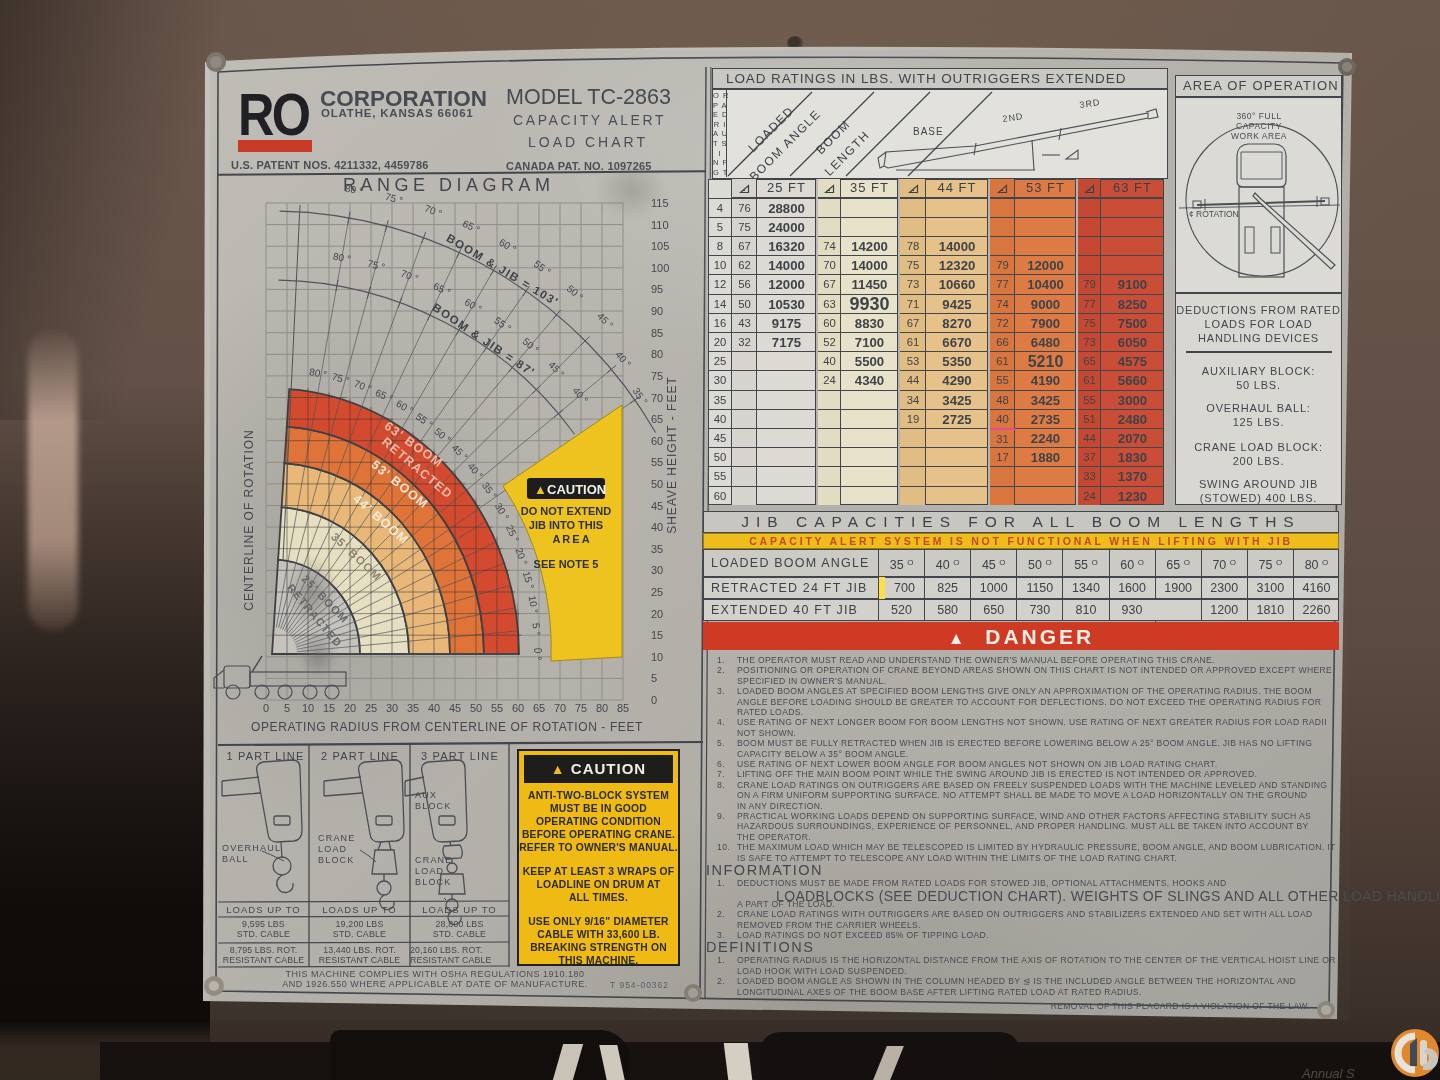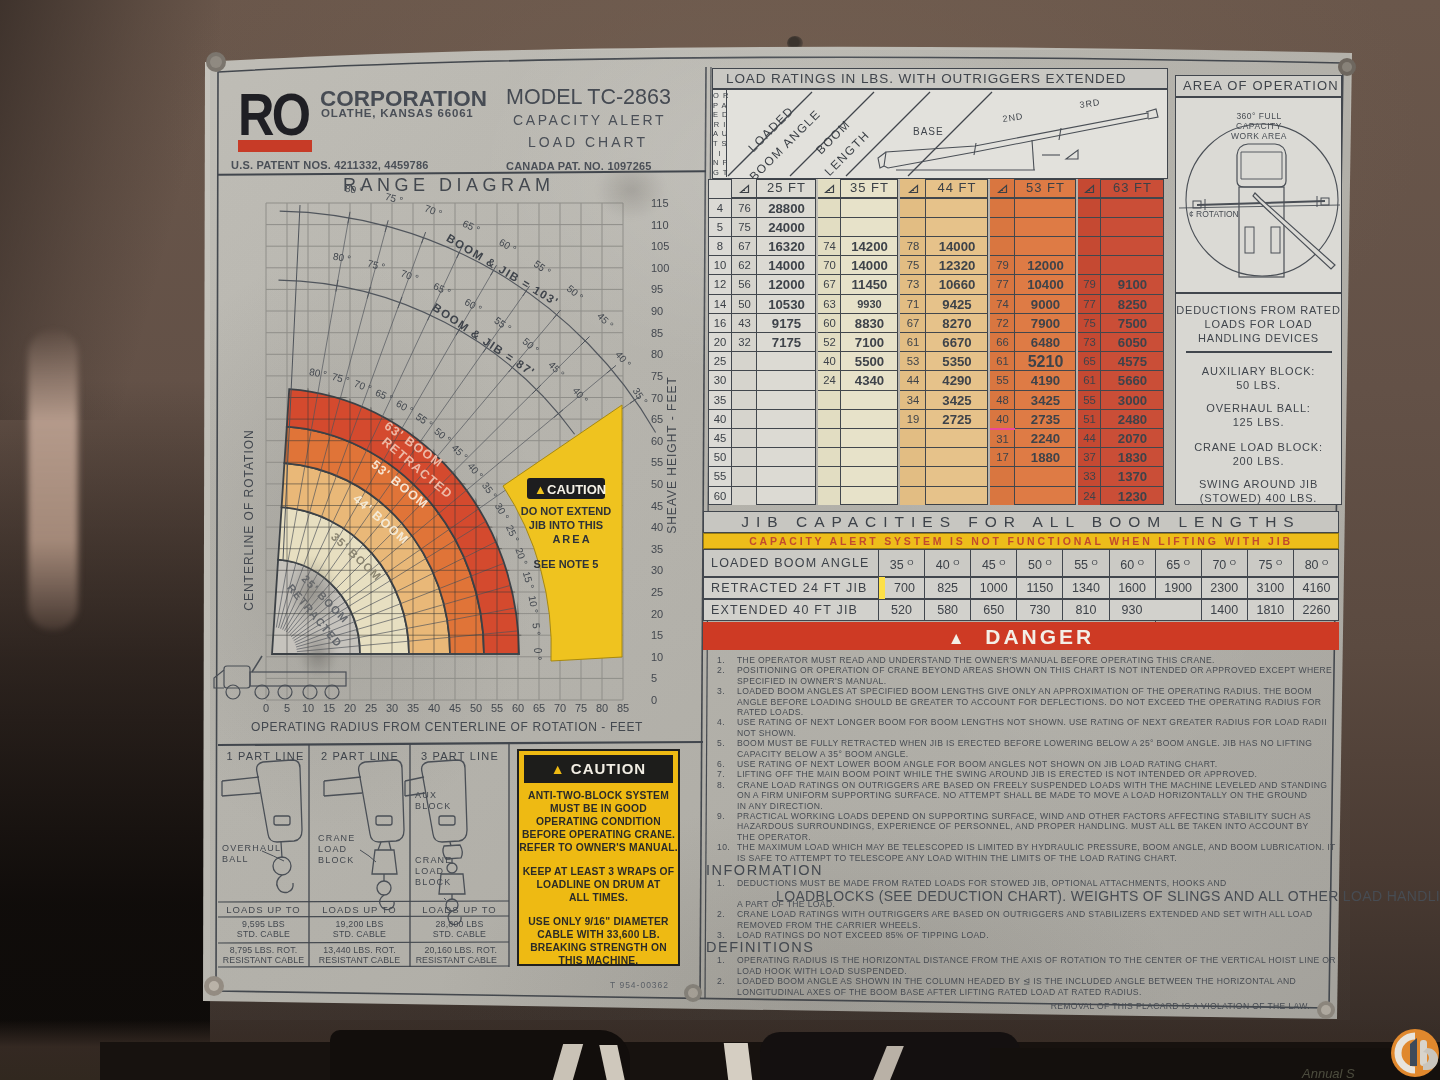--- a/index.html
+++ b/index.html
@@ -464,22 +464,23 @@
 <div class="abs" style="left:415px;top:877px;font-size:9px;letter-spacing:1.2px;color:#43484f;">BLOCK</div>
 
 <div class="abs" style="left:218px;top:904px;width:91px;text-align:center;font-size:9.5px;letter-spacing:1px;color:#43484f;">LOADS UP TO</div>
 <div class="abs" style="left:218px;top:919px;width:91px;text-align:center;font-size:8.8px;letter-spacing:.2px;color:#43484f;">9,595 LBS<br>STD. CABLE</div>
 <div class="abs" style="left:218px;top:945px;width:91px;text-align:center;font-size:8.8px;letter-spacing:.1px;color:#43484f;">8,795 LBS. ROT.<br>RESISTANT CABLE</div>
 <div class="abs" style="left:309px;top:904px;width:101px;text-align:center;font-size:9.5px;letter-spacing:1px;color:#43484f;">LOADS UP TO</div>
 <div class="abs" style="left:309px;top:919px;width:101px;text-align:center;font-size:8.8px;letter-spacing:.2px;color:#43484f;">19,200 LBS<br>STD. CABLE</div>
 <div class="abs" style="left:309px;top:945px;width:101px;text-align:center;font-size:8.8px;letter-spacing:.1px;color:#43484f;">13,440 LBS. ROT.<br>RESISTANT CABLE</div>
 <div class="abs" style="left:410px;top:904px;width:99px;text-align:center;font-size:9.5px;letter-spacing:1px;color:#43484f;">LOADS UP TO</div>
 <div class="abs" style="left:410px;top:919px;width:99px;text-align:center;font-size:8.8px;letter-spacing:.2px;color:#43484f;">28,800 LBS<br>STD. CABLE</div>
-<div class="abs" style="left:410px;top:945px;width:87px;text-align:right;font-size:8.8px;letter-spacing:.1px;color:#43484f;">20,160 LBS. ROT.<br>RESISTANT CABLE</div>
-
+<div class="abs" style="left:410px;top:945px;width:87px;text-align:left;font-size:8.8px;letter-spacing:.1px;color:#43484f;">20,160 LBS. ROT.<br>RESISTANT CABLE</div>
+
+<div class="abs" style="left:230px;top:969px;width:410px;text-align:center;font-size:9px;letter-spacing:.5px;color:#4a4f56;">THIS MACHINE COMPLIES WITH OSHA REGULATIONS 1910.180<br>AND 1926.550 WHERE APPLICABLE AT DATE OF MANUFACTURE.</div>
 <div class="abs" style="left:610px;top:980px;font-size:8.5px;letter-spacing:1px;color:#5a5f66;">T 954-00362</div>
 
 <div class="abs" style="left:517px;top:749px;width:163px;height:217px;background:#eeba13;border:2.5px solid #21211f;box-sizing:border-box;"></div>
 
 <div class="abs" style="left:524px;top:755px;width:149px;height:28px;background:#1d1d1b;"></div>
 <div class="abs" style="left:524px;top:760px;width:149px;text-align:center;font-size:15px;font-weight:bold;letter-spacing:1px;color:#f2eee4;"><span style="color:#eeba13;font-size:14px;">▲</span> CAUTION</div>
 
 <div class="abs" style="left:519px;top:790px;width:159px;text-align:center;font-size:10.3px;font-weight:bold;letter-spacing:.2px;color:#2b2b28;white-space:nowrap;">ANTI-TWO-BLOCK SYSTEM</div>
 <div class="abs" style="left:519px;top:803px;width:159px;text-align:center;font-size:10.3px;font-weight:bold;letter-spacing:.2px;color:#2b2b28;white-space:nowrap;">MUST BE IN GOOD</div>
 <div class="abs" style="left:519px;top:816px;width:159px;text-align:center;font-size:10.3px;font-weight:bold;letter-spacing:.2px;color:#2b2b28;white-space:nowrap;">OPERATING CONDITION</div>
@@ -604,21 +605,21 @@
 <div class="abs" style="left:841px;top:197.5px;width:57px;height:19.2px;border-top:1px solid #42474d;box-sizing:border-box;font-size:13.2px;font-weight:bold;color:#3e434a;text-align:center;line-height:19.2px;"></div>
 <div class="abs" style="left:818px;top:216.7px;width:23px;height:19.2px;border-top:1px solid #42474d;box-sizing:border-box;font-size:11.3px;color:#3e434a;text-align:center;line-height:19.2px;"></div>
 <div class="abs" style="left:841px;top:216.7px;width:57px;height:19.2px;border-top:1px solid #42474d;box-sizing:border-box;font-size:13.2px;font-weight:bold;color:#3e434a;text-align:center;line-height:19.2px;"></div>
 <div class="abs" style="left:818px;top:235.9px;width:23px;height:19.2px;border-top:1px solid #42474d;box-sizing:border-box;font-size:11.3px;color:#3e434a;text-align:center;line-height:19.2px;">74</div>
 <div class="abs" style="left:841px;top:235.9px;width:57px;height:19.2px;border-top:1px solid #42474d;box-sizing:border-box;font-size:13.2px;font-weight:bold;color:#3e434a;text-align:center;line-height:19.2px;">14200</div>
 <div class="abs" style="left:818px;top:255.1px;width:23px;height:19.2px;border-top:1px solid #42474d;box-sizing:border-box;font-size:11.3px;color:#3e434a;text-align:center;line-height:19.2px;">70</div>
 <div class="abs" style="left:841px;top:255.1px;width:57px;height:19.2px;border-top:1px solid #42474d;box-sizing:border-box;font-size:13.2px;font-weight:bold;color:#3e434a;text-align:center;line-height:19.2px;">14000</div>
 <div class="abs" style="left:818px;top:274.3px;width:23px;height:19.2px;border-top:1px solid #42474d;box-sizing:border-box;font-size:11.3px;color:#3e434a;text-align:center;line-height:19.2px;">67</div>
 <div class="abs" style="left:841px;top:274.3px;width:57px;height:19.2px;border-top:1px solid #42474d;box-sizing:border-box;font-size:13.2px;font-weight:bold;color:#3e434a;text-align:center;line-height:19.2px;">11450</div>
 <div class="abs" style="left:818px;top:293.5px;width:23px;height:19.2px;border-top:1px solid #42474d;box-sizing:border-box;font-size:11.3px;color:#3e434a;text-align:center;line-height:19.2px;">63</div>
-<div class="abs" style="left:841px;top:293.5px;width:57px;height:19.2px;border-top:1px solid #42474d;box-sizing:border-box;font-size:11px;font-weight:bold;color:#3e434a;text-align:center;line-height:19.2px;">9930</div>
+<div class="abs" style="left:841px;top:293.5px;width:57px;height:19.2px;border-top:1px solid #42474d;box-sizing:border-box;font-size:18px;font-weight:bold;color:#3e434a;text-align:center;line-height:19.2px;">9930</div>
 <div class="abs" style="left:818px;top:312.7px;width:23px;height:19.2px;border-top:1px solid #42474d;box-sizing:border-box;font-size:11.3px;color:#3e434a;text-align:center;line-height:19.2px;">60</div>
 <div class="abs" style="left:841px;top:312.7px;width:57px;height:19.2px;border-top:1px solid #42474d;box-sizing:border-box;font-size:13.2px;font-weight:bold;color:#3e434a;text-align:center;line-height:19.2px;">8830</div>
 <div class="abs" style="left:818px;top:331.9px;width:23px;height:19.2px;border-top:1px solid #42474d;box-sizing:border-box;font-size:11.3px;color:#3e434a;text-align:center;line-height:19.2px;">52</div>
 <div class="abs" style="left:841px;top:331.9px;width:57px;height:19.2px;border-top:1px solid #42474d;box-sizing:border-box;font-size:13.2px;font-weight:bold;color:#3e434a;text-align:center;line-height:19.2px;">7100</div>
 <div class="abs" style="left:818px;top:351.1px;width:23px;height:19.2px;border-top:1px solid #42474d;box-sizing:border-box;font-size:11.3px;color:#3e434a;text-align:center;line-height:19.2px;">40</div>
 <div class="abs" style="left:841px;top:351.1px;width:57px;height:19.2px;border-top:1px solid #42474d;box-sizing:border-box;font-size:13.2px;font-weight:bold;color:#3e434a;text-align:center;line-height:19.2px;">5500</div>
 <div class="abs" style="left:818px;top:370.3px;width:23px;height:19.2px;border-top:1px solid #42474d;box-sizing:border-box;font-size:11.3px;color:#3e434a;text-align:center;line-height:19.2px;">24</div>
 <div class="abs" style="left:841px;top:370.3px;width:57px;height:19.2px;border-top:1px solid #42474d;box-sizing:border-box;font-size:13.2px;font-weight:bold;color:#3e434a;text-align:center;line-height:19.2px;">4340</div>
 <div class="abs" style="left:818px;top:389.5px;width:23px;height:19.2px;border-top:1px solid #42474d;box-sizing:border-box;font-size:11.3px;color:#3e434a;text-align:center;line-height:19.2px;"></div>
 <div class="abs" style="left:841px;top:389.5px;width:57px;height:19.2px;border-top:1px solid #42474d;box-sizing:border-box;font-size:13.2px;font-weight:bold;color:#3e434a;text-align:center;line-height:19.2px;"></div>
@@ -826,21 +827,21 @@
 <div class="abs" style="left:1292.9px;top:577px;width:46.1px;height:22px;border-left:1px solid #41464d;box-sizing:border-box;font-size:12.5px;color:#3d4249;text-align:center;line-height:22px;">4160 </div>
 <div class="abs" style="left:703.0px;top:599px;width:636.0px;height:22px;background:#d2d1cc;border:1.4px solid #41464d;box-sizing:border-box;"></div>
 <div class="abs" style="left:711px;top:599px;width:175.0px;height:22px;font-size:12.5px;letter-spacing:1.2px;color:#3d4249;line-height:22px;">EXTENDED 40 FT JIB</div>
 <div class="abs" style="left:878.0px;top:599px;width:46.1px;height:22px;border-left:1px solid #41464d;box-sizing:border-box;font-size:12.5px;color:#3d4249;text-align:center;line-height:22px;">520 </div>
 <div class="abs" style="left:924.1px;top:599px;width:46.1px;height:22px;border-left:1px solid #41464d;box-sizing:border-box;font-size:12.5px;color:#3d4249;text-align:center;line-height:22px;">580 </div>
 <div class="abs" style="left:970.2px;top:599px;width:46.1px;height:22px;border-left:1px solid #41464d;box-sizing:border-box;font-size:12.5px;color:#3d4249;text-align:center;line-height:22px;">650 </div>
 <div class="abs" style="left:1016.3px;top:599px;width:46.1px;height:22px;border-left:1px solid #41464d;box-sizing:border-box;font-size:12.5px;color:#3d4249;text-align:center;line-height:22px;">730 </div>
 <div class="abs" style="left:1062.4px;top:599px;width:46.1px;height:22px;border-left:1px solid #41464d;box-sizing:border-box;font-size:12.5px;color:#3d4249;text-align:center;line-height:22px;">810 </div>
 <div class="abs" style="left:1108.5px;top:599px;width:46.1px;height:22px;border-left:1px solid #41464d;box-sizing:border-box;font-size:12.5px;color:#3d4249;text-align:center;line-height:22px;">930 </div>
 <div class="abs" style="left:1154.6px;top:620px;width:46.1px;height:22px;border-left:1px solid #41464d;box-sizing:border-box;font-size:12.5px;color:#3d4249;text-align:center;line-height:22px;">1080 </div>
-<div class="abs" style="left:1200.7px;top:599px;width:46.1px;height:22px;border-left:1px solid #41464d;box-sizing:border-box;font-size:12.5px;color:#3d4249;text-align:center;line-height:22px;">1400 </div>
+<div class="abs" style="left:1200.7px;top:599px;width:46.1px;height:22px;border-left:1px solid #41464d;box-sizing:border-box;font-size:12.5px;color:#3d4249;text-align:center;line-height:22px;">1200 </div>
 <div class="abs" style="left:1246.8px;top:599px;width:46.1px;height:22px;border-left:1px solid #41464d;box-sizing:border-box;font-size:12.5px;color:#3d4249;text-align:center;line-height:22px;">1810 </div>
 <div class="abs" style="left:1292.9px;top:599px;width:46.1px;height:22px;border-left:1px solid #41464d;box-sizing:border-box;font-size:12.5px;color:#3d4249;text-align:center;line-height:22px;">2260 </div>
 <div class="abs" style="left:878.0px;top:549px;width:1.4px;height:72px;background:#41464d;"></div>
 
 <div class="abs" style="left:703px;top:622px;width:636px;height:28px;background:#ce3a24;"></div>
 <div class="abs" style="left:703px;top:625px;width:636px;text-align:center;font-size:21px;font-weight:bold;letter-spacing:3px;color:#f3efe7;"><span style="font-size:17px;">▲</span>&nbsp; DANGER</div>
 
 <div class="abs" style="left:717px;top:655.0px;font-size:8.6px;letter-spacing:.35px;color:#474c53;white-space:nowrap;">1.</div>
 <div class="abs" style="left:737px;top:655.0px;font-size:8.6px;letter-spacing:.35px;color:#474c53;white-space:nowrap;">THE OPERATOR MUST READ AND UNDERSTAND THE OWNER'S MANUAL BEFORE OPERATING THIS CRANE.</div>
 <div class="abs" style="left:717px;top:665.4px;font-size:8.6px;letter-spacing:.35px;color:#474c53;white-space:nowrap;">2.</div>

